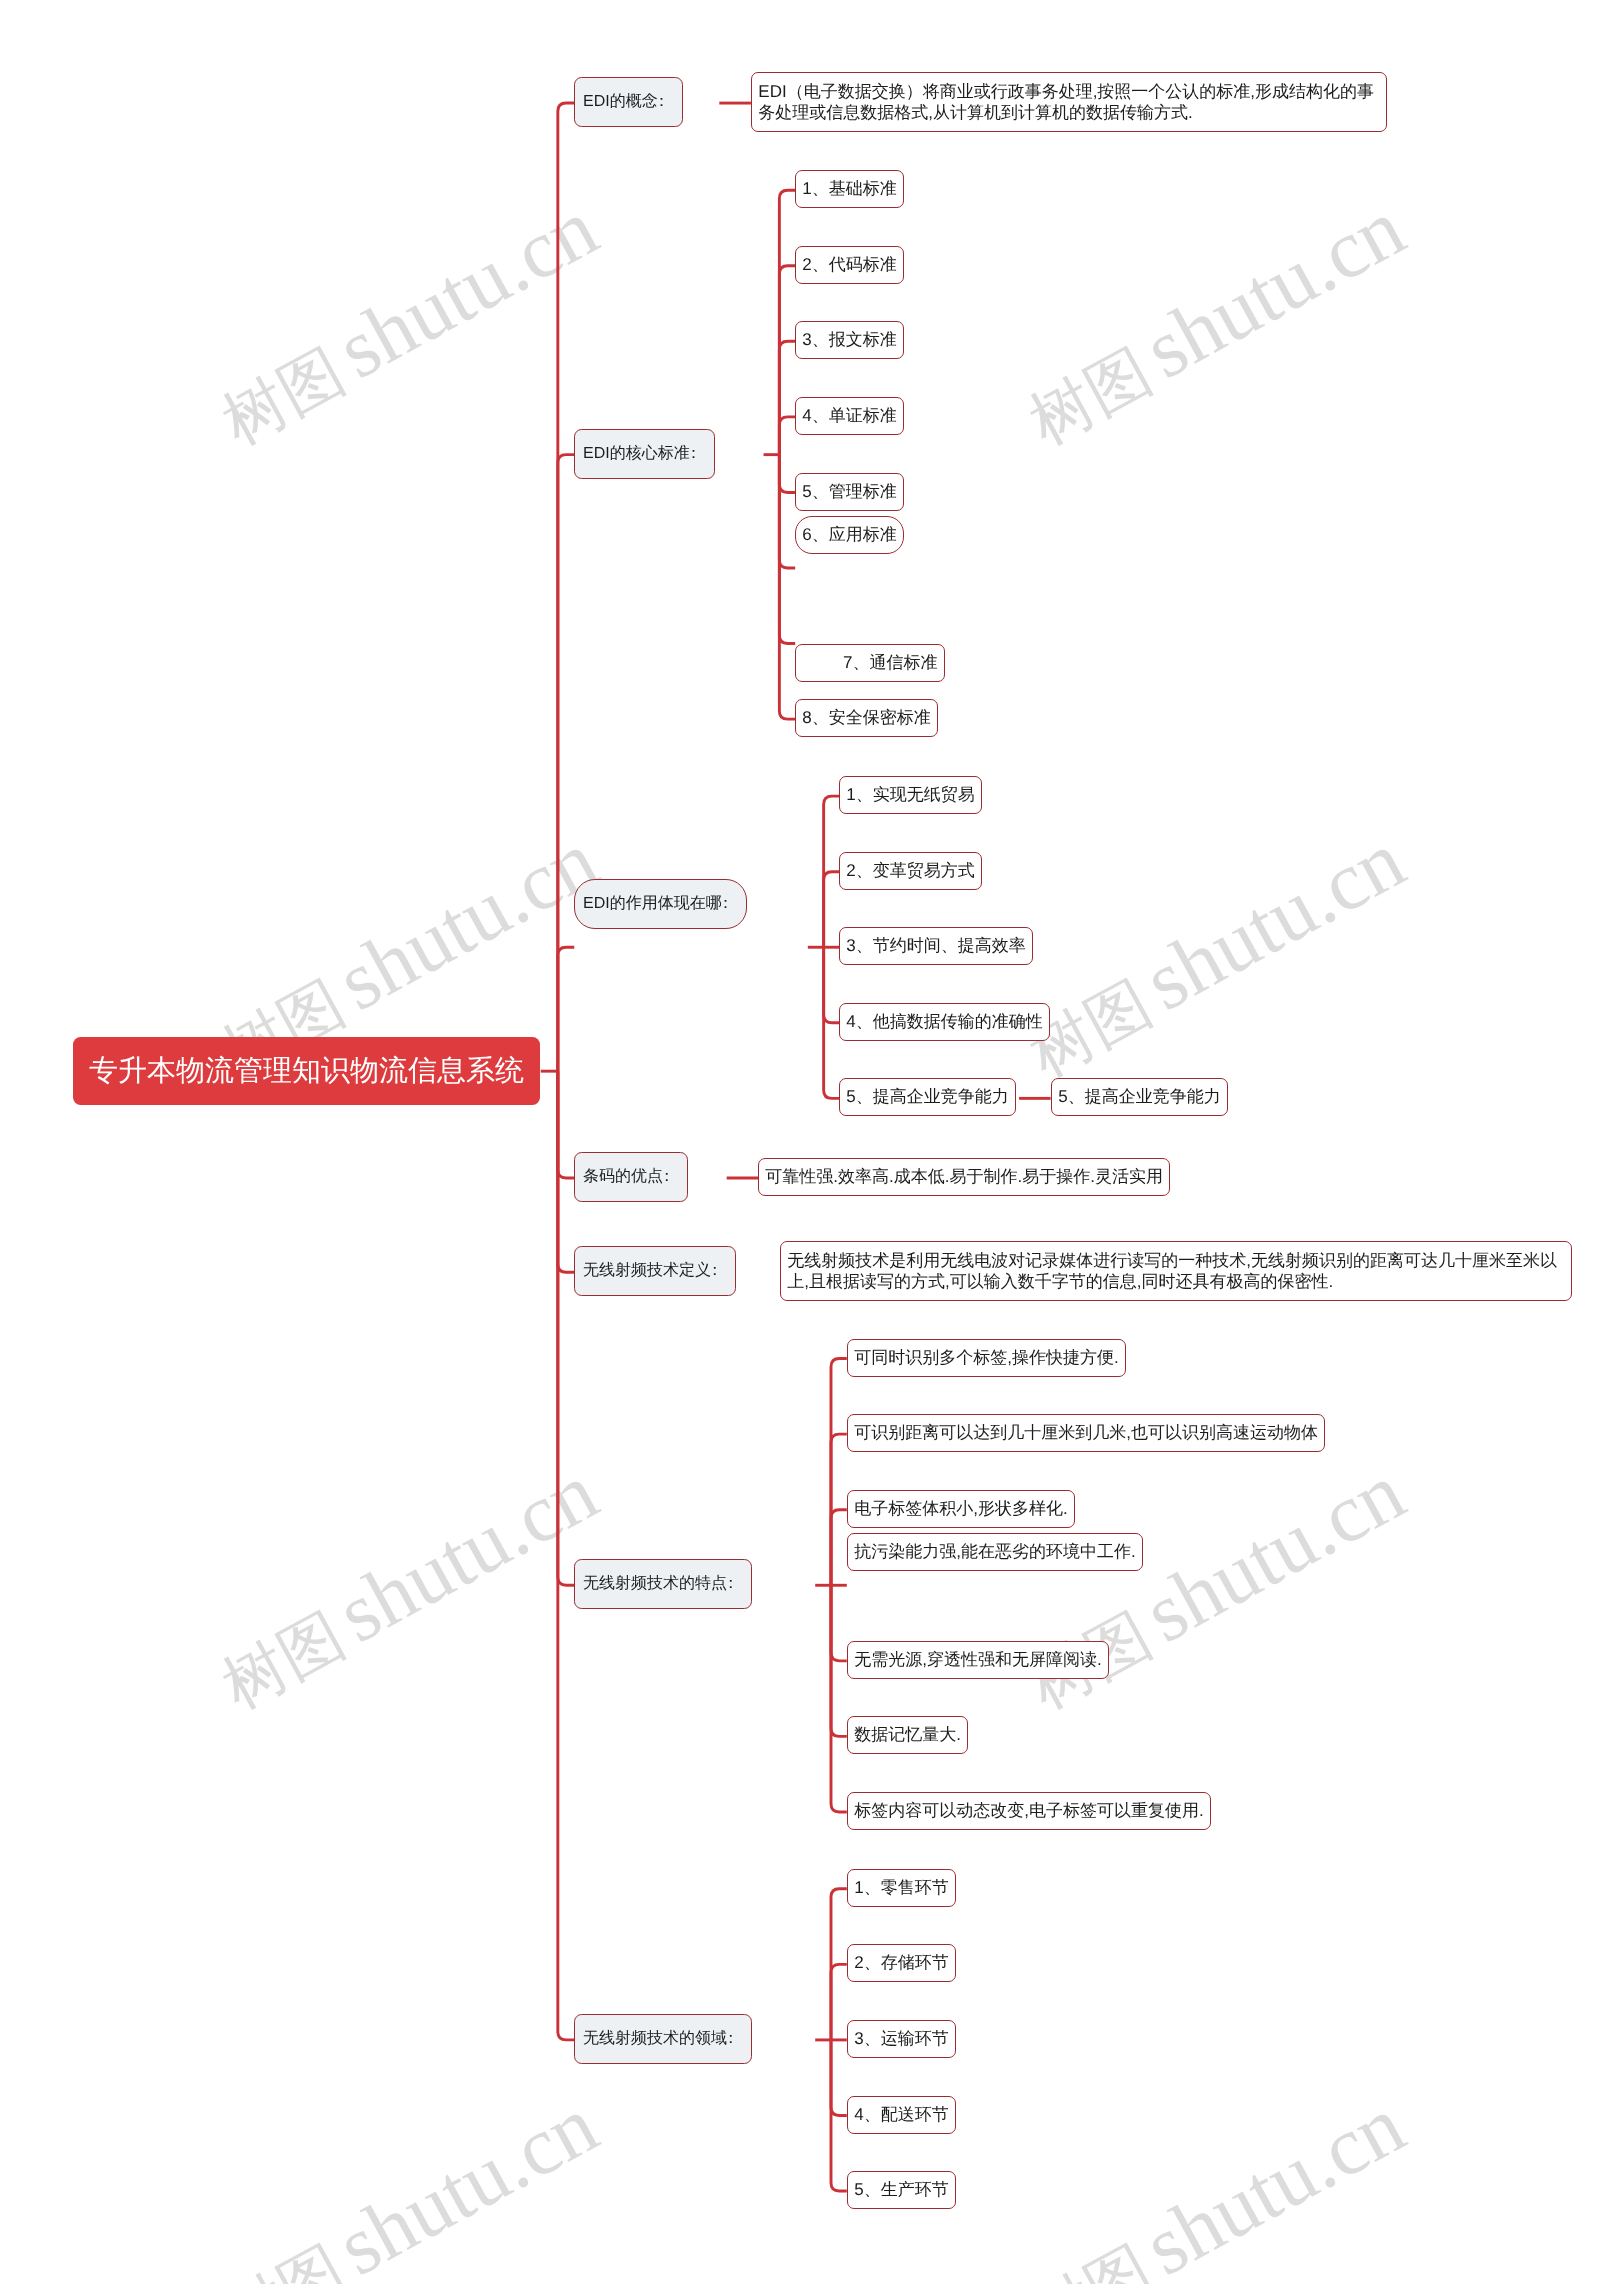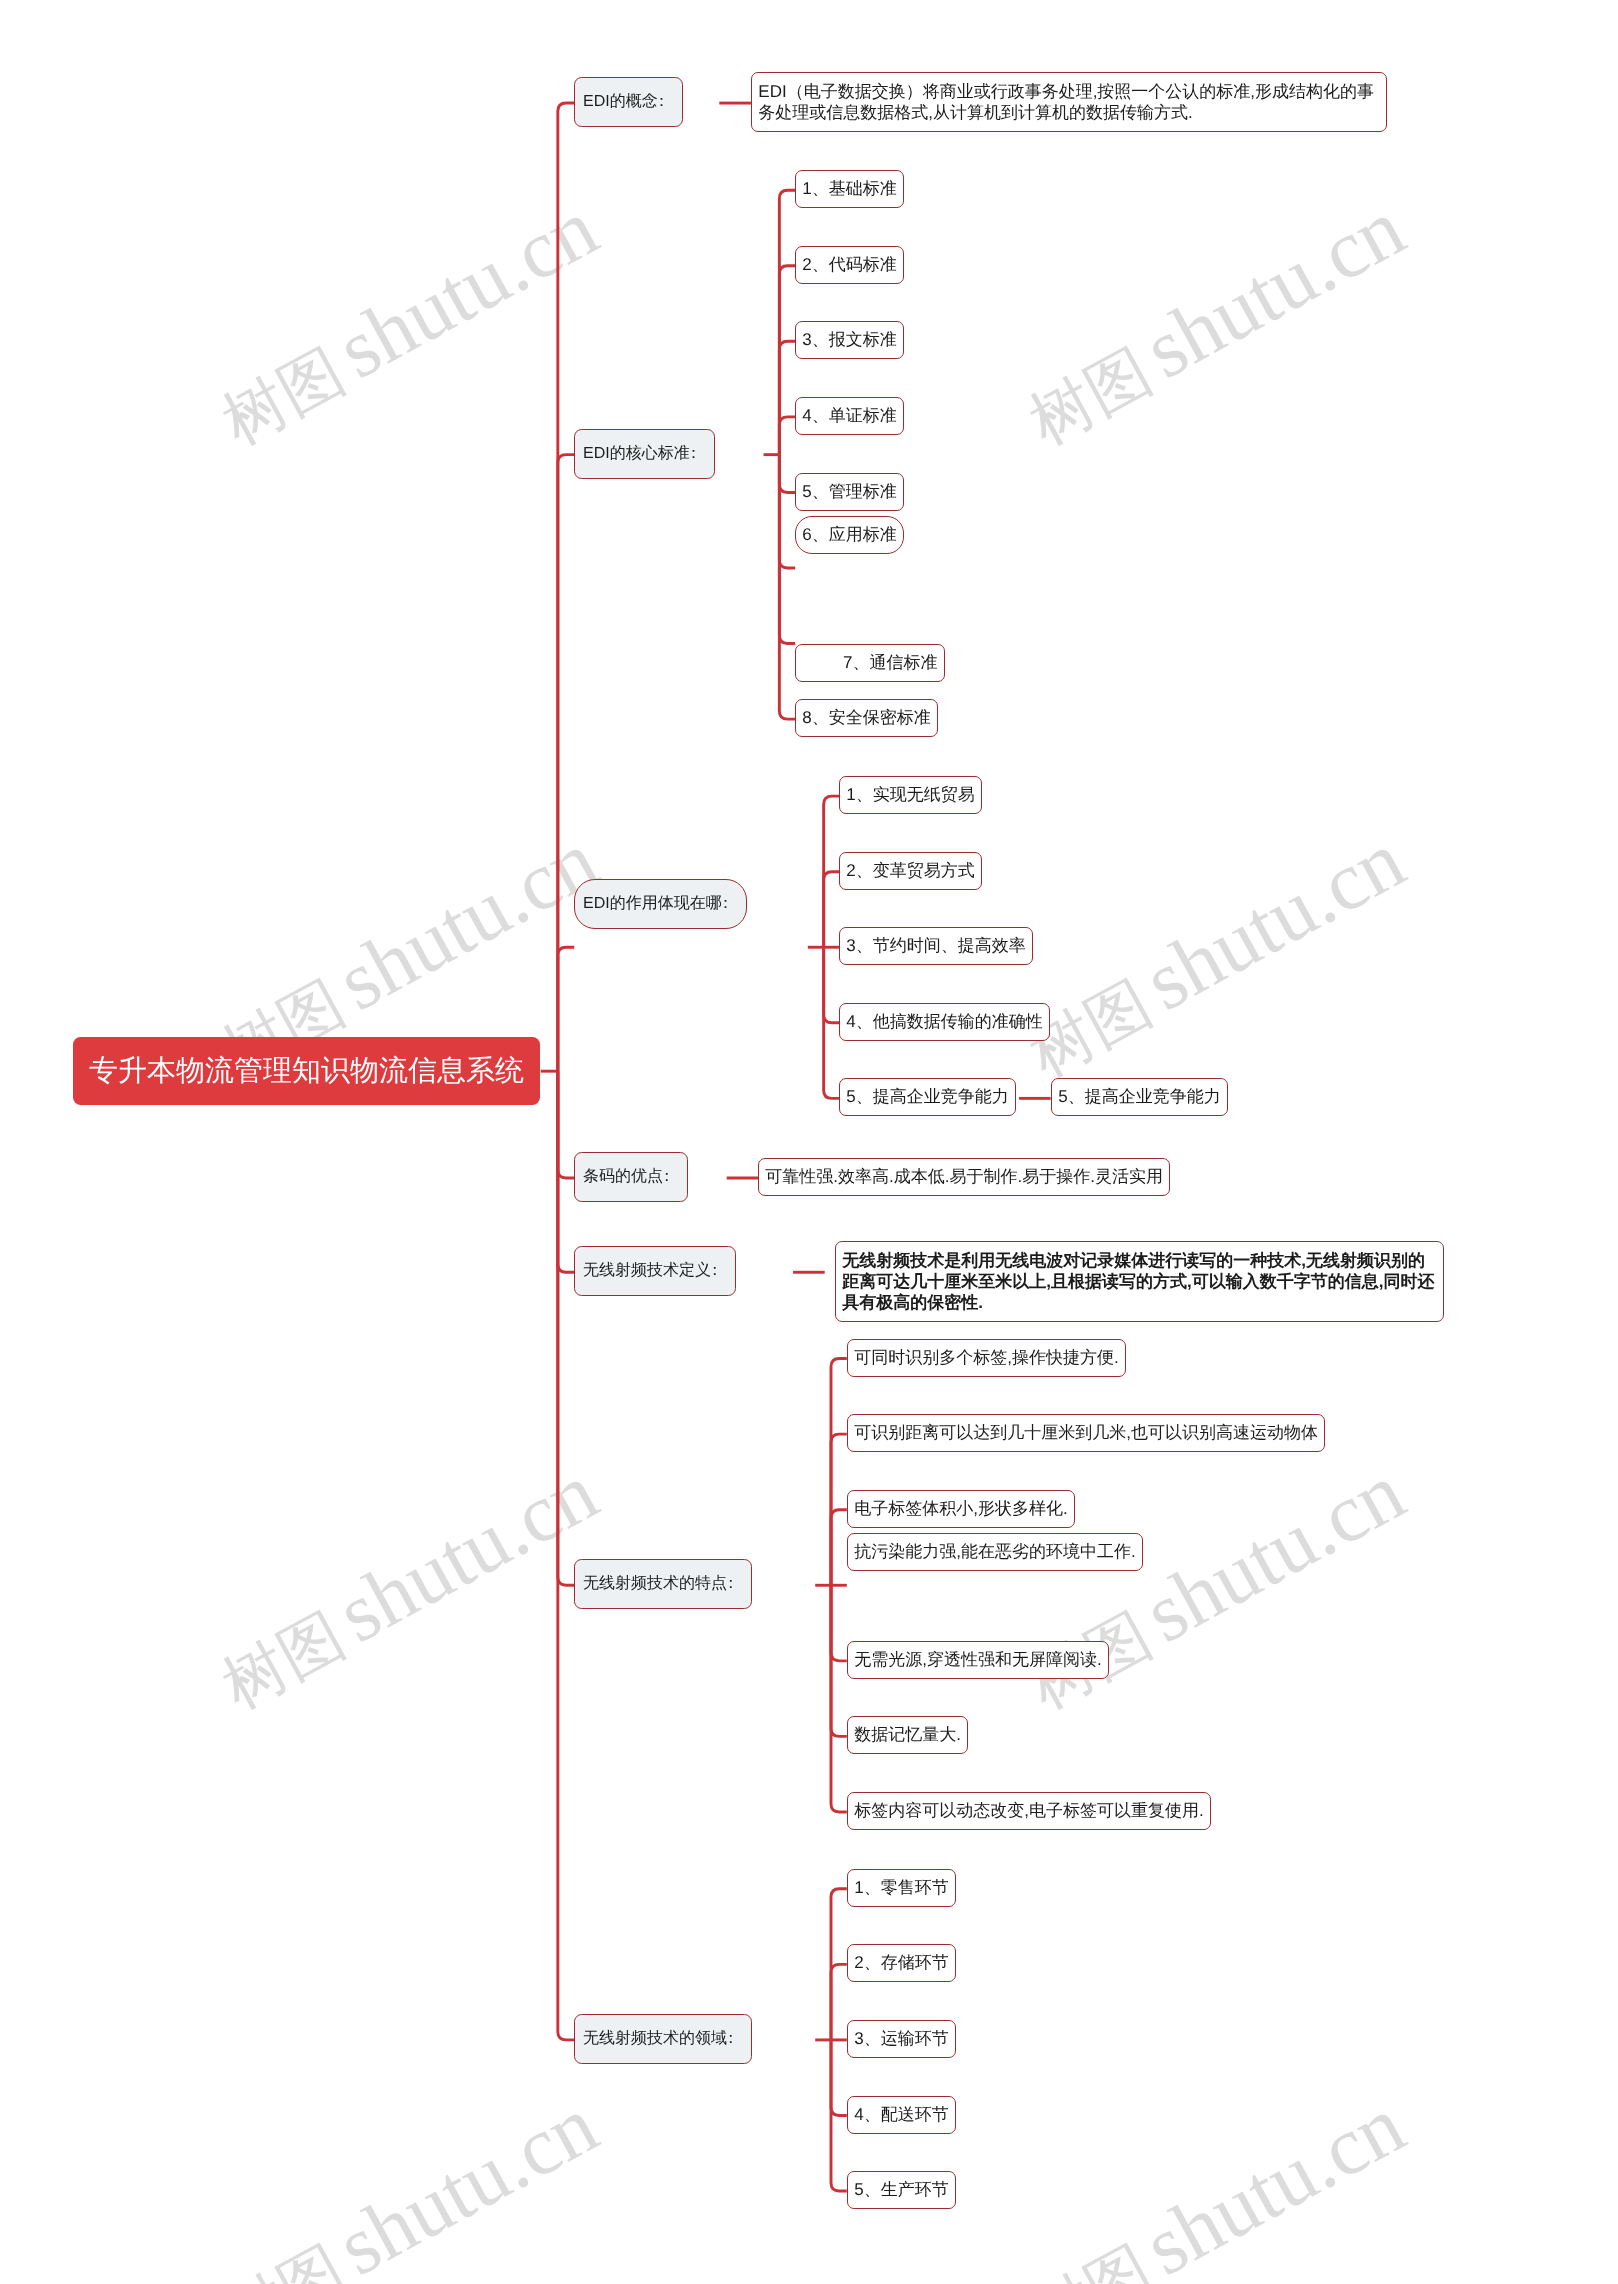--- a/index.html
+++ b/index.html
@@ -145,21 +145,21 @@
       </div>
       <div class="node lvl2" style="left: 574px; top: 1152px;">
         <span class="tx">条码的优点<span class="cl">：</span></span>
       </div>
       <div class="node lvl3" style="left: 758px; top: 1158px;">
         <span class="tx">可靠性强.效率高.成本低.易于制作.易于操作.灵活实用</span>
       </div>
       <div class="node lvl2" style="left: 574px; top: 1246px;">
         <span class="tx">无线射频技术定义<span class="cl">：</span></span>
       </div>
-      <div class="node lvl3 ml" style="left: 835px; width: 609px; top: 1241px; font-weight: bold;">
+      <div class="node lvl3 ml" style="left: 780px; width: 792px; top: 1241px;">
         <span class="tx">无线射频技术是利用无线电波对记录媒体进行读写的一种技术,无线射频识别的距离可达几十厘米至米以上,且根据读写的方式,可以输入数千字节的信息,同时还具有极高的保密性.</span>
       </div>
       <div class="node lvl2" style="left: 574px; top: 1559px;">
         <span class="tx">无线射频技术的特点<span class="cl">：</span></span>
       </div>
       <div class="node lvl3" style="left: 847px; top: 1339px;">
         <span class="tx">可同时识别多个标签,操作快捷方便.</span>
       </div>
       <div class="node lvl3" style="left: 847px; top: 1414px;">
         <span class="tx">可识别距离可以达到几十厘米到几米,也可以识别高速运动物体</span>

